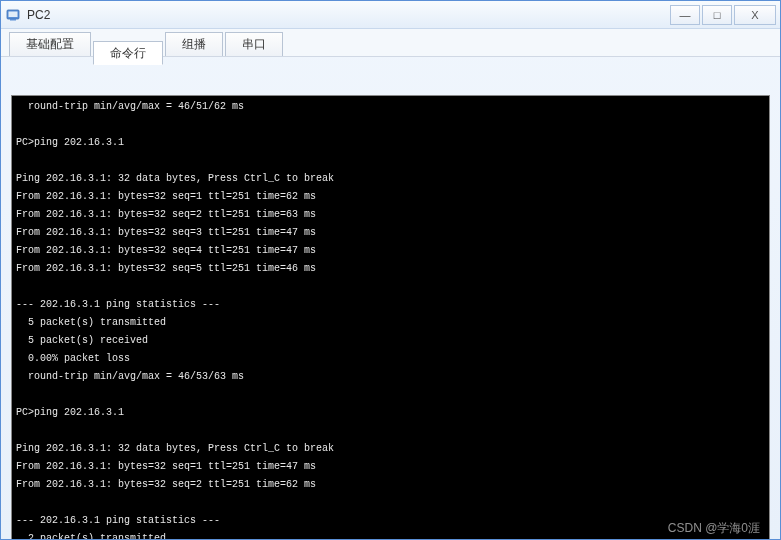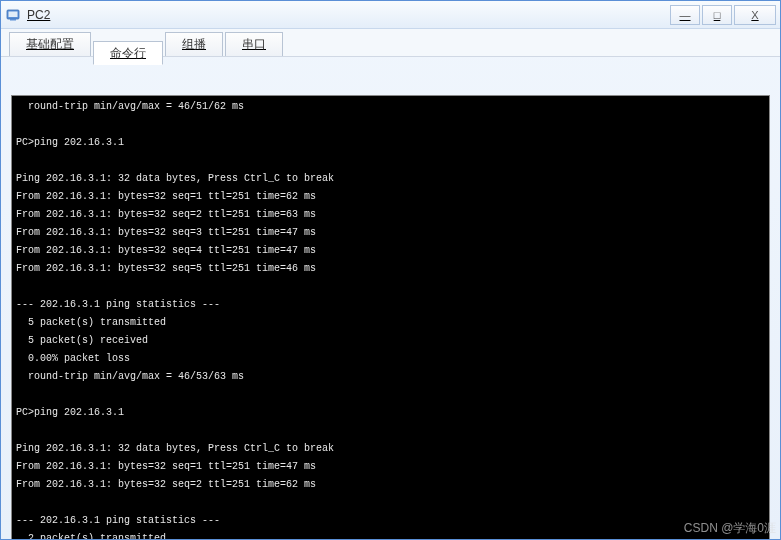--- a/index.html
+++ b/index.html
@@ -14,21 +14,20 @@
       height: 540px;
       overflow: hidden;
     }
     .window {
       width: 781px;
       height: 540px;
       border: 1px solid #5a8fd6;
       display: flex;
       flex-direction: column;
       background: linear-gradient(to bottom, #f0f6fd 0%, #e8f0fa 100%);
-      text-decoration: underline;
     }
     .titlebar {
       height: 28px;
       background: linear-gradient(to bottom, #f8fbfe 0%, #e4eef9 100%);
       display: flex;
       align-items: center;
       padding: 0 4px;
       border-bottom: 1px solid #c8d8ec;
     }
     .titlebar-icon {
@@ -108,21 +107,21 @@
       line-height: 18px;
       padding: 2px 4px;
       overflow: hidden;
       white-space: pre;
       border: 1px solid #888;
       margin-top: 32px;
     }
     .watermark {
       position: absolute;
       bottom: 2px;
-      right: 4px;
+      right: 20px;
       font-size: 12px;
       color: rgba(220,220,220,0.65);
       font-family: Arial, sans-serif;
       pointer-events: none;
     }
   </style>
 </head>
 <body>
 
 <div class="window">

